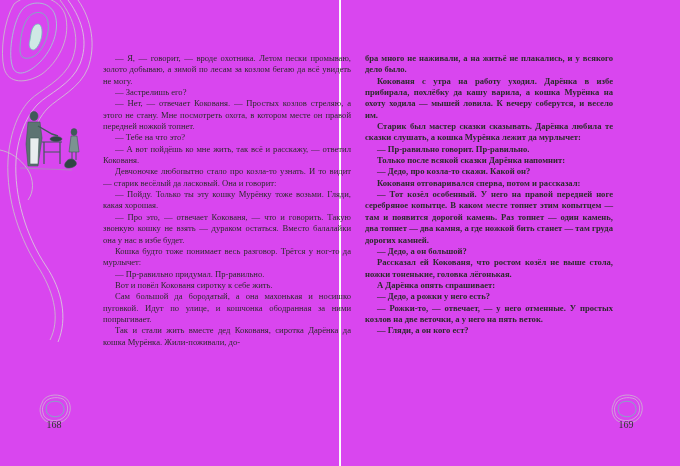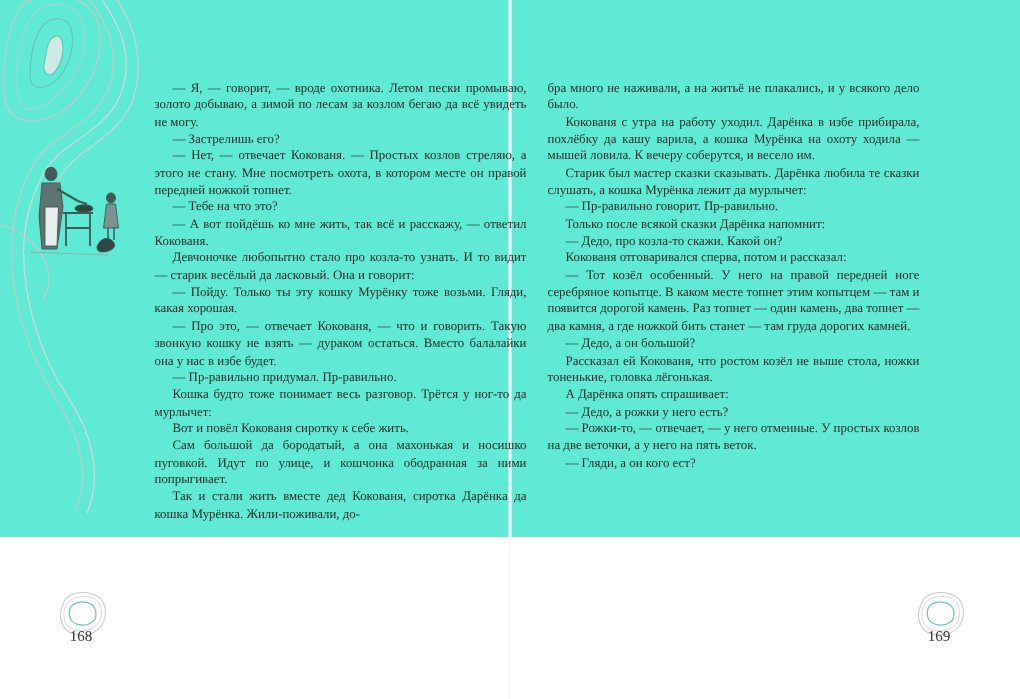--- a/index.html
+++ b/index.html
@@ -1,23 +1,23 @@
 <!DOCTYPE html>
 <html><head>
   <meta charset="utf-8">
   <style>
     html, body { margin: 0; padding: 0; background: #ffffff; }
     body { width: 680px; height: 466px; position: relative; overflow: hidden; font-family: "Liberation Serif", "DejaVu Serif", serif; color: #2b2b2b; }
-    .spread { position: absolute; left: 0; top: 0; width: 680px; height: 358px; background: #5eead4; }
+    .spread { position: absolute; left: 0; top: 0; width: 680px; height: 466px; background: #d946ef; }
     .gutter { position: absolute; left: 339px; top: 0; width: 2px; height: 466px; background: linear-gradient(to right, #f4f4f4, #ffffff); }
     .topo { position: absolute; left: 0; top: 0; width: 120px; height: 360px; }
     .illus { position: absolute; left: 12px; top: 108px; width: 80px; height: 70px; }
     .column { position: absolute; top: 53px; width: 248px; font-size: 8.6px; line-height: 11.35px; text-align: justify; hyphens: auto; }
     .col-left { left: 103px; }
-    .col-right { left: 365px; }
+    .col-right { left: 365px; font-weight: bold; }
     .column p { margin: 0; text-indent: 12px; }
     .column p.noindent { text-indent: 0; }
     .folio { position: absolute; width: 40px; height: 40px; }
     .folio svg { position: absolute; left: 0; top: 0; }
     .folio span { position: absolute; left: 0; top: 16px; width: 40px; height: 40px; line-height: 40px; text-align: center; font-size: 10px; color: #333; }
     .folio-left { left: 34px; top: 389px; }
     .folio-right { left: 606px; top: 389px; }
   </style>
 </head>
 <body>
@@ -56,22 +56,22 @@
 
   <div class="column col-left">
     <p>— Я, — говорит, — вроде охотника. Летом пески промываю, золото добываю, а зимой по лесам за козлом бегаю да всё увидеть не могу.</p>
     <p>— Застрелишь его?</p>
     <p>— Нет, — отвечает Кокованя. — Простых козлов стреляю, а этого не стану. Мне посмотреть охота, в котором месте он правой передней ножкой топнет.</p>
     <p>— Тебе на что это?</p>
     <p>— А вот пойдёшь ко мне жить, так всё и расскажу, — ответил Кокованя.</p>
     <p>Девчоночке любопытно стало про козла-то узнать. И то видит — старик весёлый да ласковый. Она и говорит:</p>
     <p>— Пойду. Только ты эту кошку Мурёнку тоже возьми. Гляди, какая хорошая.</p>
     <p>— Про это, — отвечает Кокованя, — что и говорить. Такую звонкую кошку не взять — дураком остаться. Вместо балалайки она у нас в избе будет.</p>
+    <p>Кошка будто тоже понимает весь разговор. Трётся у ног-то да мурлычет:</p>
     <p>— Пр-равильно придумал. Пр-равильно.</p>
-    <p>Кошка будто тоже понимает весь разговор. Трётся у ног-то да мурлычет:</p>
     <p>Вот и повёл Кокованя сиротку к себе жить.</p>
     <p>Сам большой да бородатый, а она махонькая и носишко пуговкой. Идут по улице, и кошчонка ободранная за ними попрыгивает.</p>
     <p>Так и стали жить вместе дед Кокованя, сиротка Дарёнка да кошка Мурёнка. Жили-поживали, до-</p>
   </div>
 
   <div class="column col-right">
     <p class="noindent">бра много не наживали, а на житьё не плакались, и у всякого дело было.</p>
     <p>Кокованя с утра на работу уходил. Дарёнка в избе прибирала, похлёбку да кашу варила, а кошка Мурёнка на охоту ходила — мышей ловила. К вечеру соберутся, и весело им.</p>
     <p>Старик был мастер сказки сказывать. Дарёнка любила те сказки слушать, а кошка Мурёнка лежит да мурлычет:</p>
     <p>— Пр-равильно говорит. Пр-равильно.</p>

